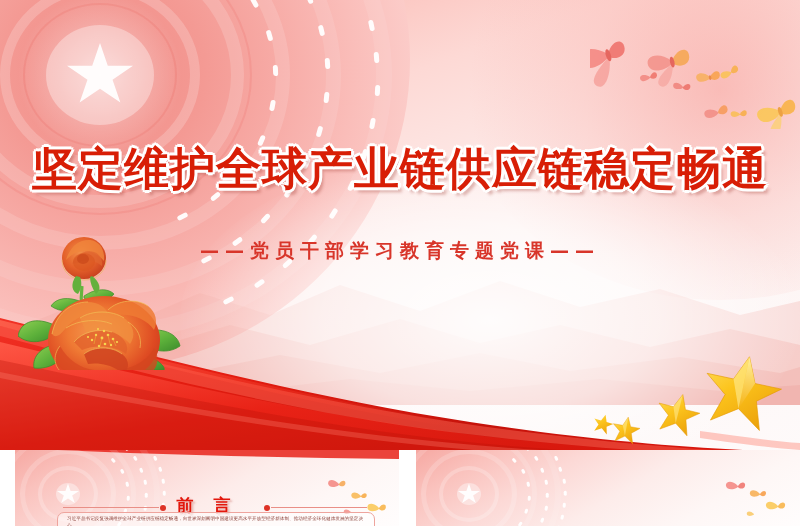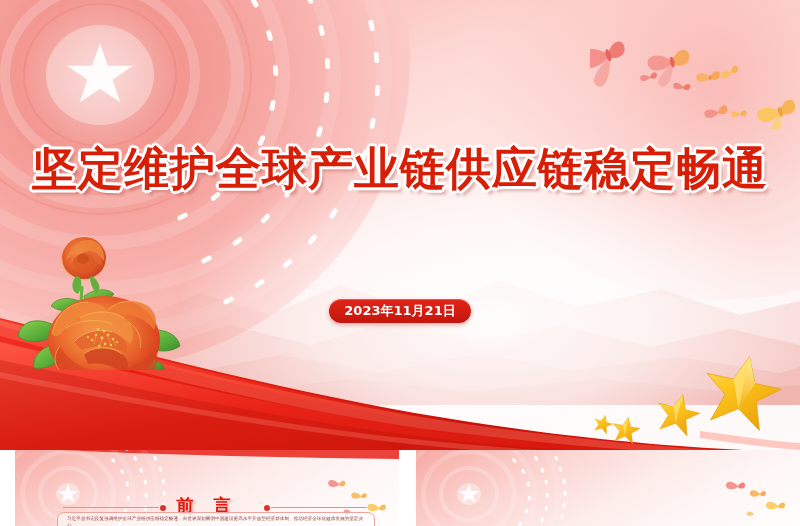--- a/index.html
+++ b/index.html
@@ -369,23 +369,23 @@
         <g stroke="#edc43e" stroke-width=".6" opacity=".8">
           <path d="M-2,-2 L-4,6"></path>
             <path d="M4,-5 L6,4"></path>
             <path d="M-8,-5 L-10,4"></path>
             <path d="M9,-1 L12,6"></path>
         </g>
       </g>
     </svg>
 
     <div class="title">坚定维护全球产业链供应链稳定畅通</div>
+    <div class="subtitle">——党员干部学习教育专题党课——</div>
 
     <div class="badges">
-      <div class="badge">2023年11月21日</div>
     </div>
   </div>
 
   <div class="strip">
 
     <div class="thumb">
       <svg class="t-ribbon" viewBox="0 0 399 12" preserveAspectRatio="none">
         <path d="M0,0 C120,6 260,10 399,11 L399,0 Z" fill="#e8231a" opacity=".85"></path>
       </svg>
       <div class="t-rings">

